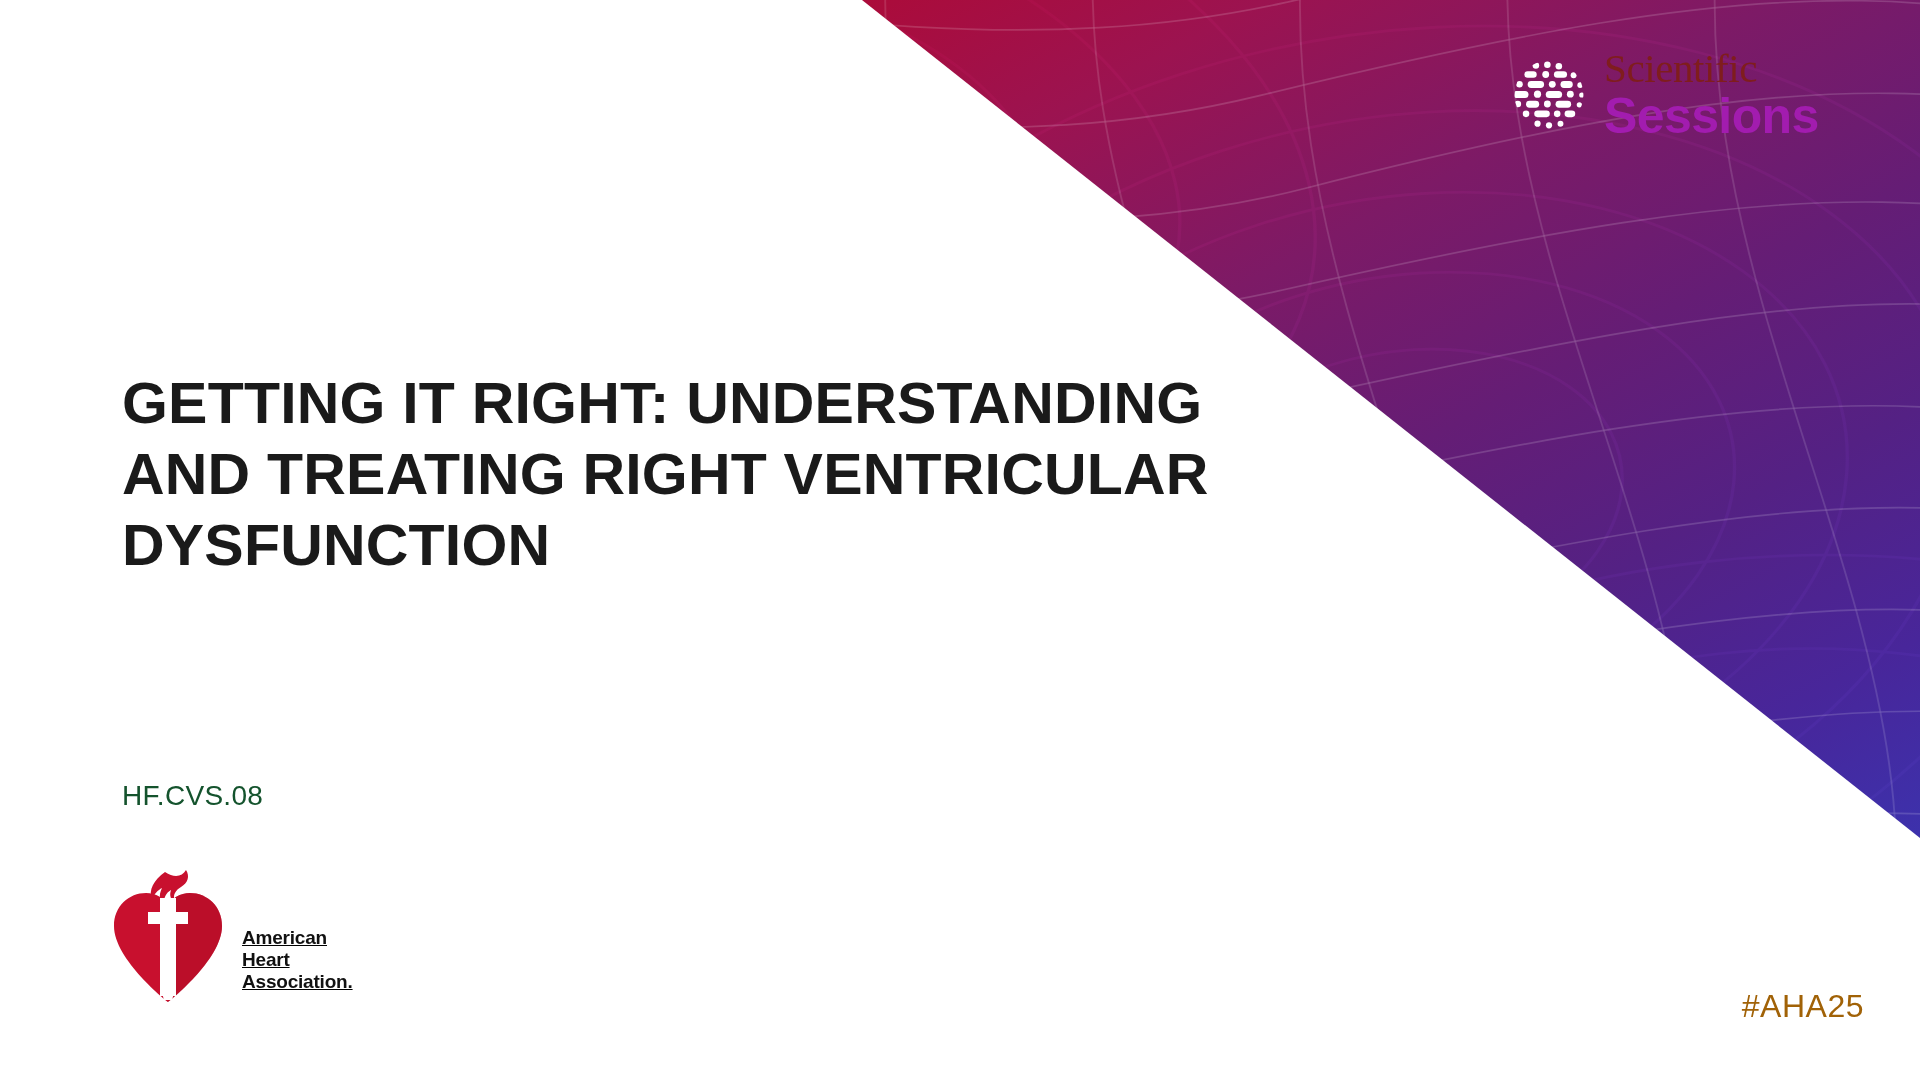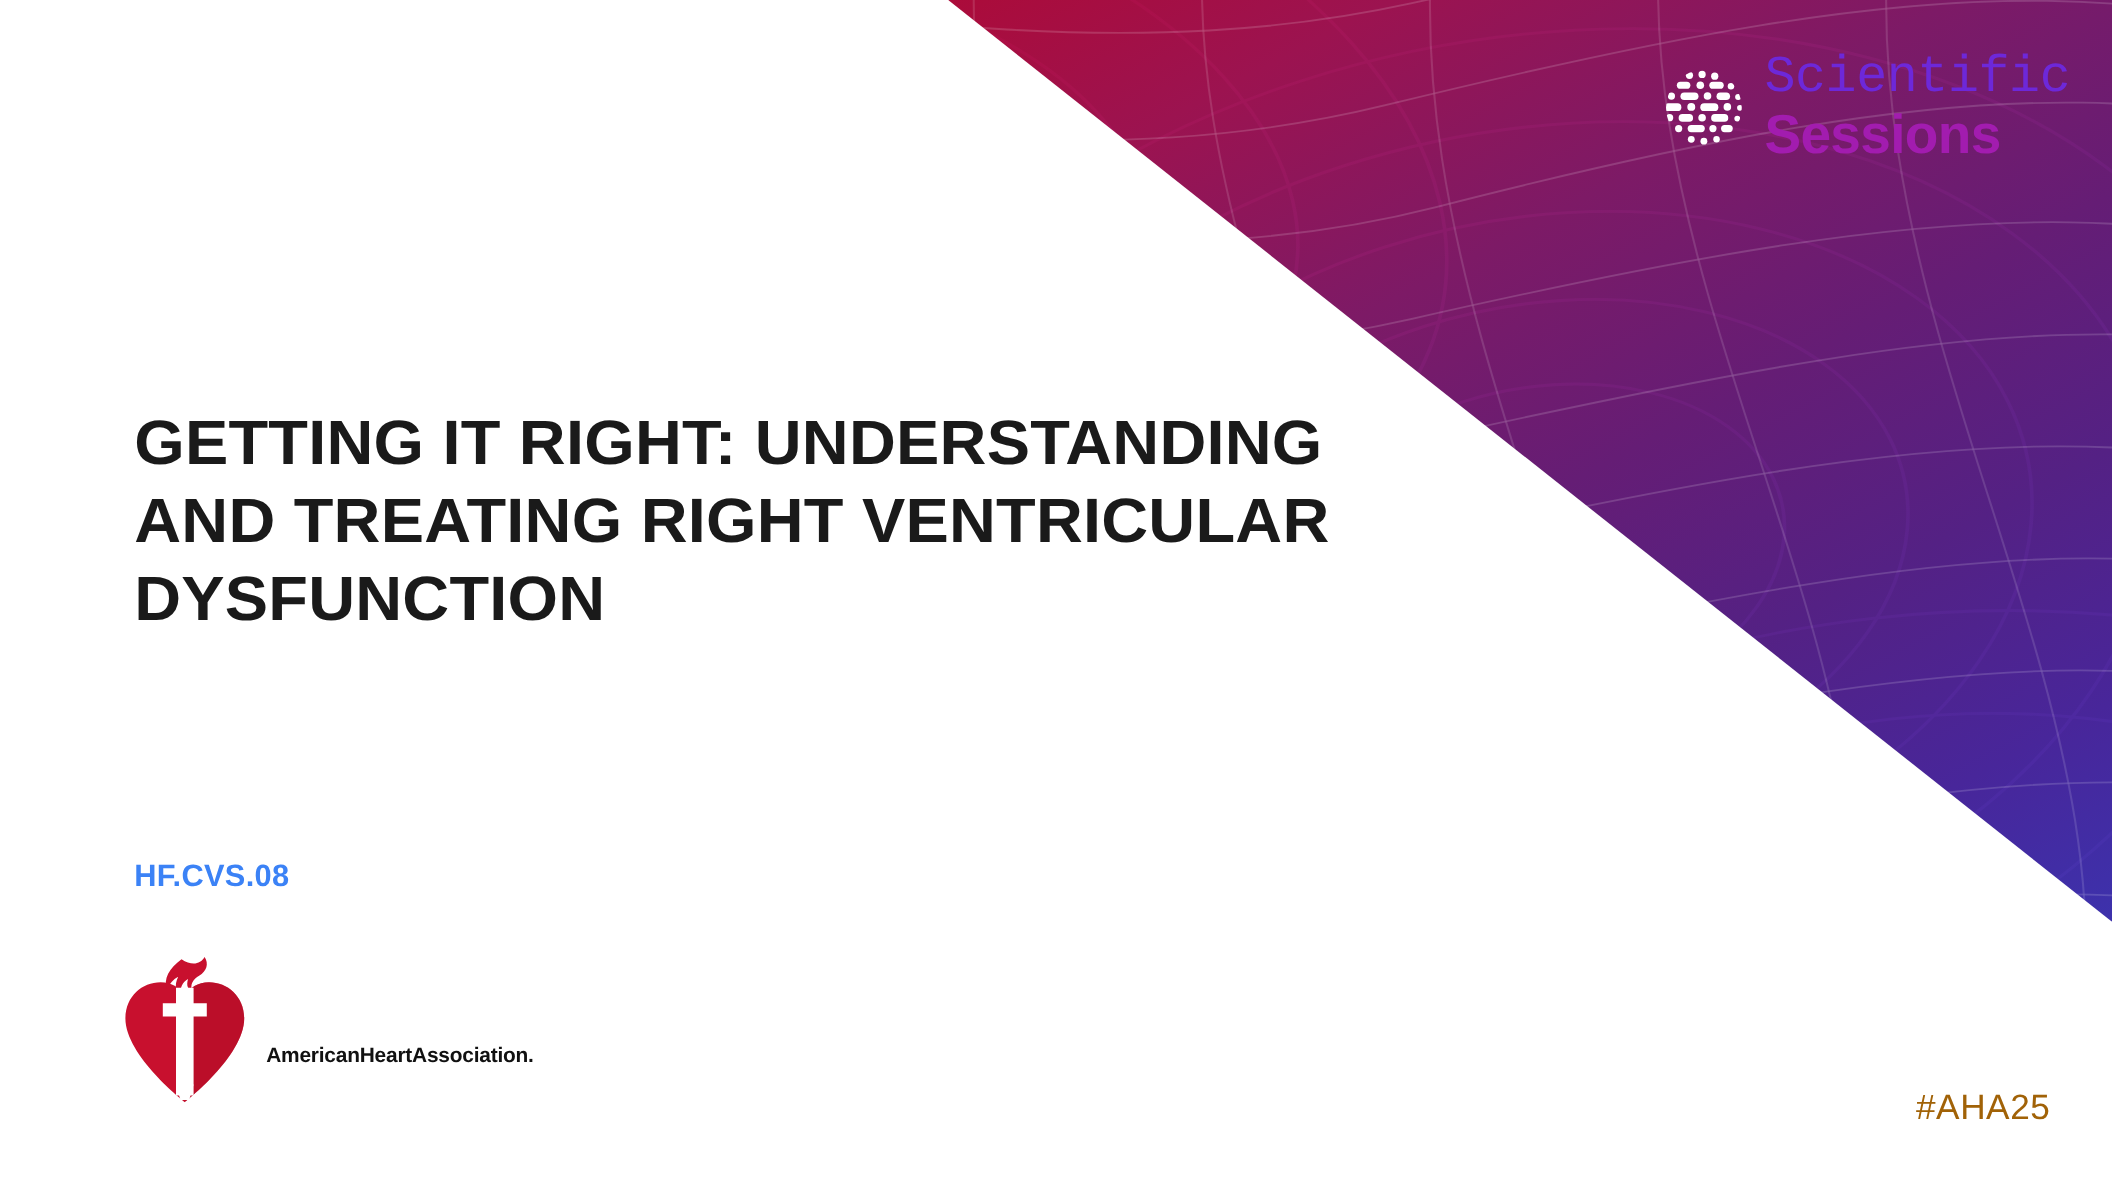--- a/index.html
+++ b/index.html
@@ -68,25 +68,25 @@
     position: absolute;
     left: 1508px;
     top: 48px;
     display: flex;
     align-items: center;
     gap: 14px;
   }
   .ss-globe { width: 82px; height: 82px; display: block; flex: 0 0 auto; }
   .ss-words { display: flex; flex-direction: column; line-height: 1; }
   .ss-line1 {
-    color: #6d28d9;
-    font-size: 47px;
+    color: #7f1d1d;
+    font-size: 41px;
     font-weight: 400;
     letter-spacing: -0.4px;
-    font-family: Liberation Mono, monospace;
+    font-family: Liberation Serif, serif;
   }
   .ss-line2 {
     color: #a21caf;
     font-size: 50px;
     font-weight: bold;
     letter-spacing: -0.6px;
     margin-top: 2px;
     font-family: "Liberation Sans", sans-serif;
   }
 
@@ -108,41 +108,43 @@
     white-space: nowrap;
     transform: scaleX(1.035);
     transform-origin: left center;
   }
 
   
   .session-code {
     position: absolute;
     left: 122px;
     top: 780px;
-    color: #3b82f6;
-    font-family: "Liberation Sans", sans-serif;
-    font-weight: bold;
+    color: #14532d;
+    font-family: "Liberation Sans", sans-serif;
+    font-weight: normal;
     font-size: 28px;
     letter-spacing: 0.3px;
   }
 
   
   .aha-logo {
     position: absolute;
     left: 108px;
     top: 868px;
     display: flex;
     align-items: center;
     gap: 14px;
   }
   .aha-mark { width: 120px; height: 140px; display: block; flex: 0 0 auto; }
   .aha-words {
     display: flex;
+    flex-direction: column;
     line-height: 1.16;
     margin-top: 44px;
+    text-decoration: underline;
   }
   .aha-words span {
     color: #111111;
     font-family: "Liberation Sans", sans-serif;
     font-weight: bold;
     font-size: 19px;
     letter-spacing: -0.2px;
   }
 
   

